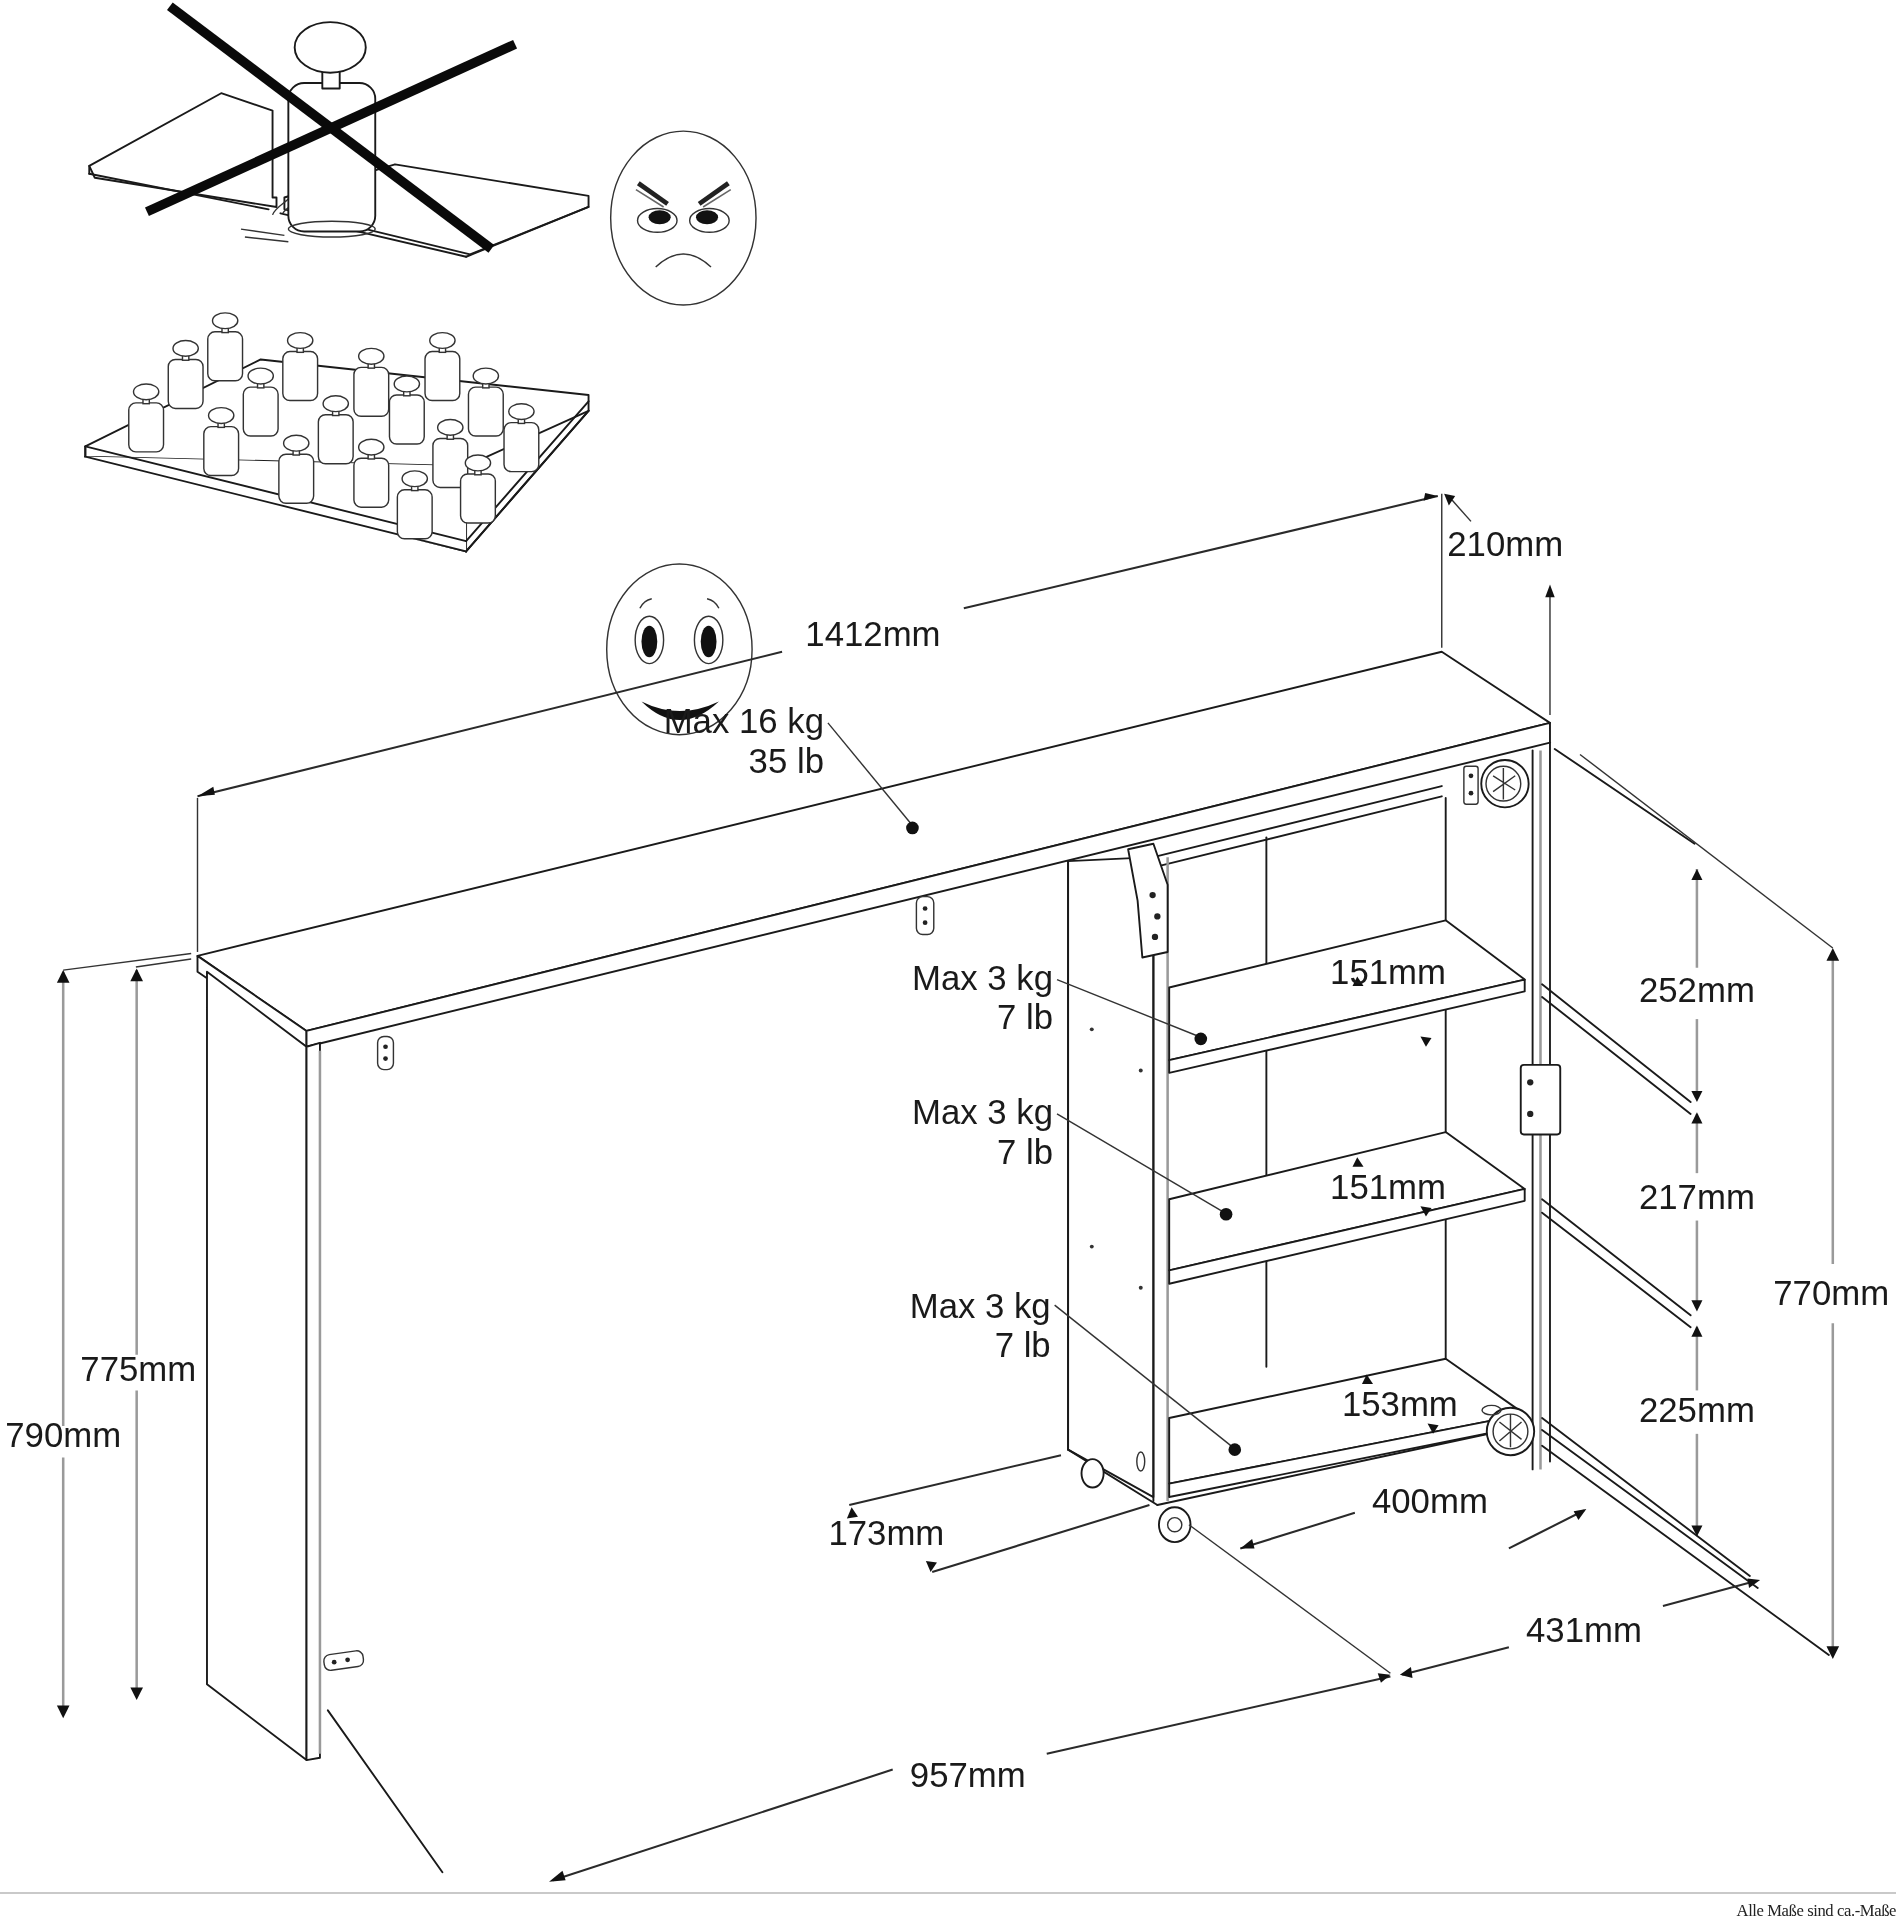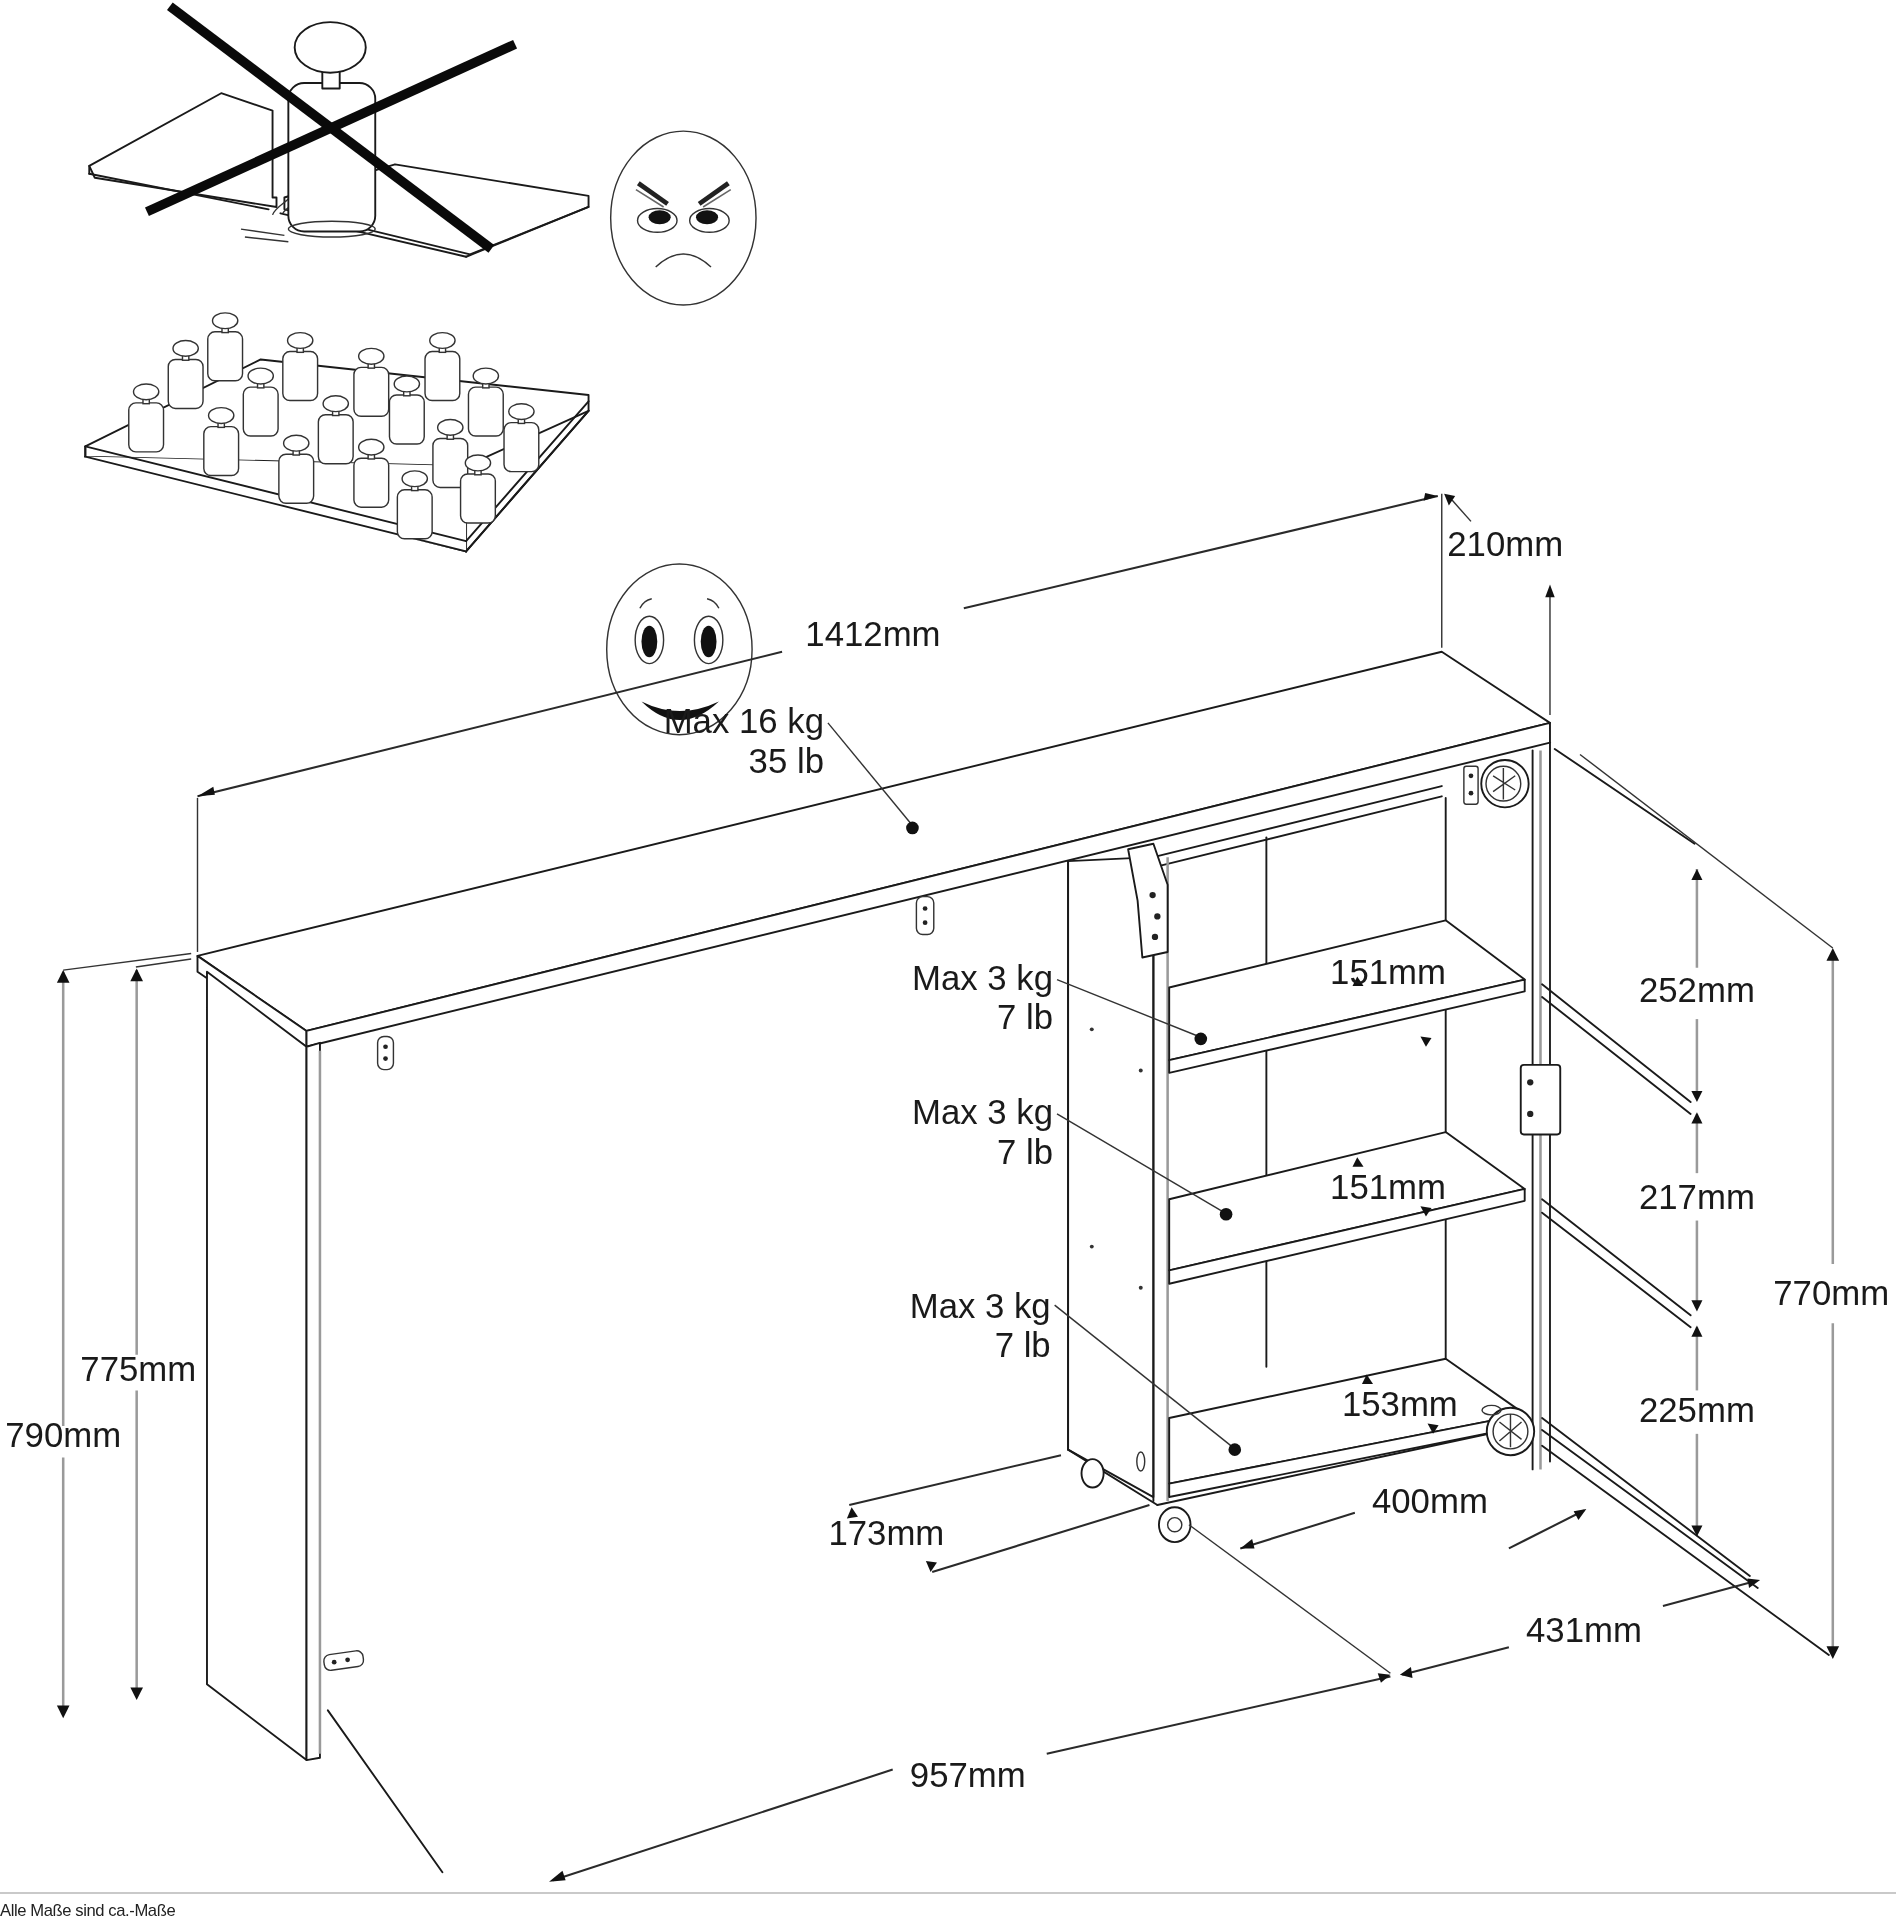--- a/index.html
+++ b/index.html
@@ -10,22 +10,22 @@
   .gray { stroke:#9a9a9a; stroke-width:3.2; fill:none; }
   .dim { stroke:#2a2a2a; stroke-width:2.6; fill:none; }
   .cross { stroke:#0a0a0a; stroke-width:12; stroke-linecap:butt; }
   .fillw { fill:#ffffff; }
   .dot { fill:#111; }
   .arrow { fill:#111; }
   .lbl { font-family:"Liberation Sans", sans-serif; font-size:44px; fill:#1a1a1a; }
   .lbl-r { text-anchor:end; }
   .lbl-m { text-anchor:middle; }
   #divider { position:absolute; left:0; top:1892px; width:1896px; height:2.4px; background:#c9c9c9; }
-  #caption { position:absolute; left:0; top:1901px; width:1896px; text-align:left;
-             font-family:Liberation Sans, sans-serif; font-size:16.6px; color:#222; letter-spacing:-0.4px; }
+  #caption { position:absolute; left:0; top:1901px; width:1896px; text-align:right;
+             font-family:Liberation Serif, serif; font-size:16.6px; color:#222; letter-spacing:-0.4px; }
 </style>
 </head>
 <body>
 
 <svg id="drawing" viewBox="0 0 2400 2400" xmlns="http://www.w3.org/2000/svg">
 
   <g>
     <g>
       <polygon class="ln fillw" points="113,210 280,118 345,140 345,250 350,250 350,262 120,225"></polygon>
       <polygon class="ln fillw" points="360,250 500,208 745,248 745,262 595,322 360,265"></polygon>

